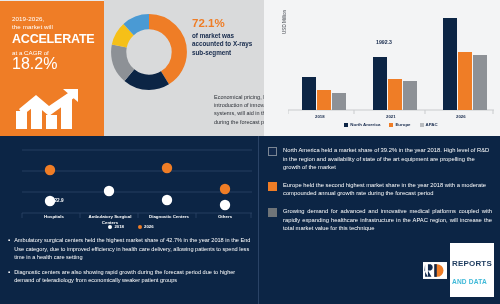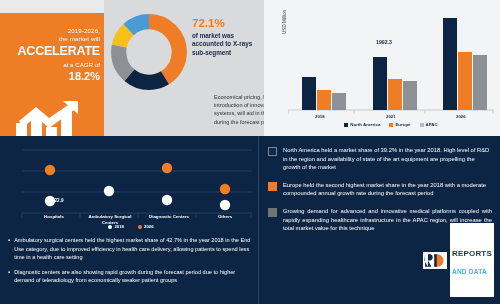--- a/index.html
+++ b/index.html
@@ -8,30 +8,29 @@
     font-family:"Liberation Sans", sans-serif;
     background:#e8eaec;
     overflow:hidden;
   }
   .page { position:relative; width:500px; height:304px; }
 
   
   .top { position:absolute; left:0; top:0; width:500px; height:136px; }
 
   .panel-orange {
-    position:absolute; left:0; top:13px; width:115px; height:136px;
+    position:absolute; left:0; top:1px; width:115px; height:136px;
     background:#ef7d26;
-    text-align:right;
   }
   .acc-text { position:absolute; left:12px; top:14px; width:88px; color:#ffffff; }
   .acc-l1 { font-size:6.2px; line-height:8px; letter-spacing:.1px; }
   .acc-l2 { font-size:6.2px; line-height:8px; letter-spacing:.1px; }
   .acc-big { font-size:12.5px; font-weight:bold; letter-spacing:-.2px; line-height:15px; margin-top:1px; }
   .acc-l3 { font-size:6.2px; line-height:9px; margin-top:1px; }
-  .acc-pct { font-size:11px; font-weight:bold; line-height:14px; }
+  .acc-pct { font-size:16px; font-weight:normal; line-height:14px; }
 
   .bars-icon { position:absolute; left:16px; top:88px; width:72px; height:40px; }
 
   .panel-grey {
     position:absolute; left:104px; top:0; width:160px; height:136px;
     background:#d9dadb;
   }
   .donut-wrap { position:absolute; left:5px; top:12px; width:80px; height:80px; }
   .stat-wrap { position:absolute; left:88px; top:16px; width:70px; }
   .stat-num { color:#ef7d26; font-size:11.5px; font-weight:bold; line-height:14px; }
@@ -83,21 +82,21 @@
   .bullets-right { position:absolute; left:268px; top:10px; width:224px; }
   .br-item { display:flex; gap:6px; margin-bottom:9px; }
   .br-sq { width:9px; height:9px; flex:0 0 auto; margin-top:1px; }
   .br-txt { color:#ffffff; font-size:5.8px; line-height:8.6px; }
   .br-just { text-align:justify; }
 
   .logo { position:absolute; right:6px; bottom:7px; display:flex; align-items:center; gap:3px; }
   .logo-mark { width:24px; height:17px; }
   .logo-t1 { color:#1c3a5e; font-size:8px; font-weight:bold; line-height:8px; letter-spacing:.2px; }
   .logo-t2 { color:#3fb9d8; font-size:6.6px; font-weight:bold; line-height:7.6px; letter-spacing:.2px; }
-  .logo-txt { background:#ffffff; padding:19px 2px; }
+  .logo-txt { background:#ffffff; padding:9px 2px; }
 </style>
 </head>
 <body>
 
 <div class="page">
 
   <div class="top">
 
     <div class="panel-orange">
       <div class="acc-text">

